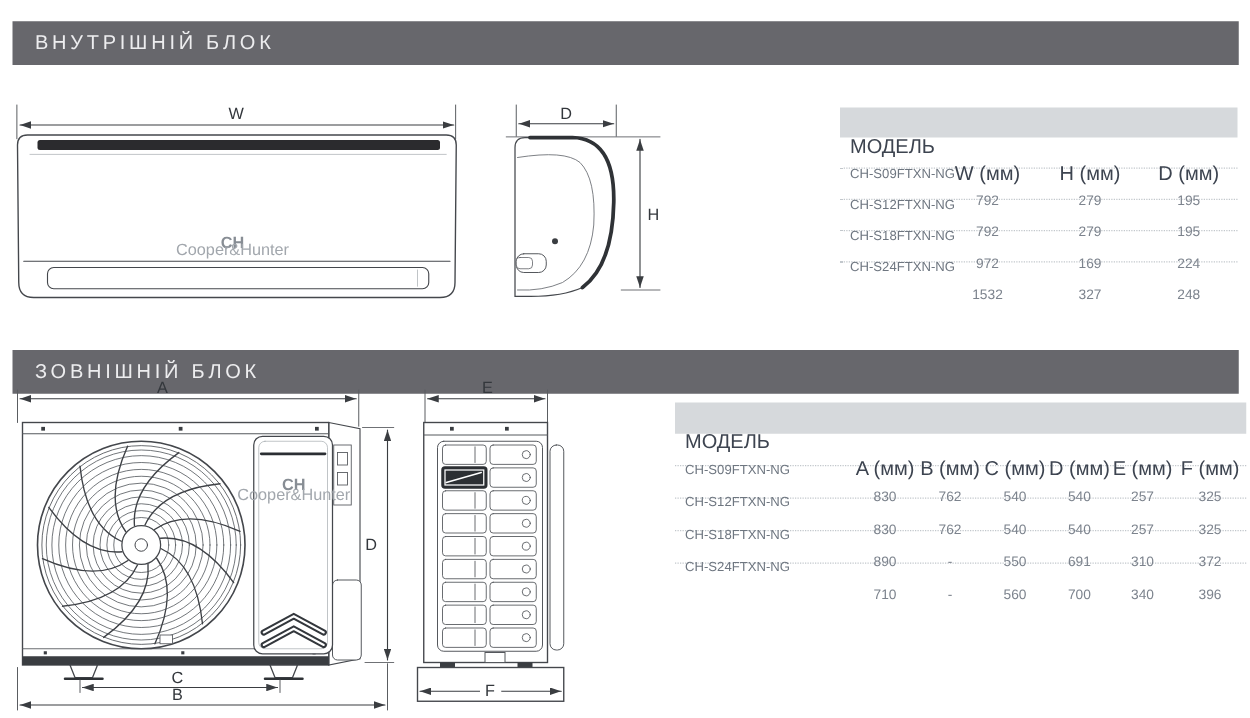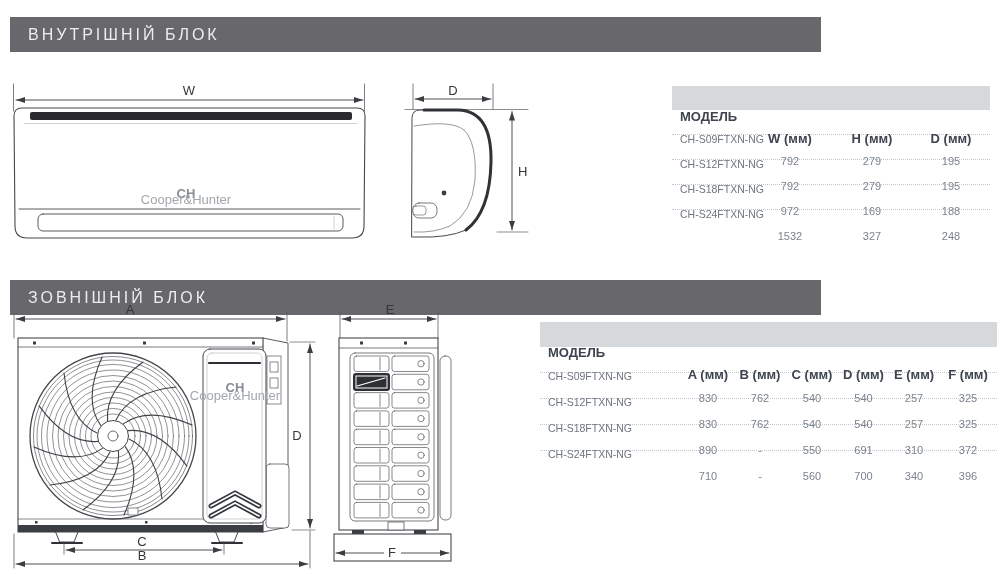--- a/index.html
+++ b/index.html
@@ -1,36 +1,36 @@
 <!DOCTYPE html>
 <html><head>
 <meta charset="utf-8">
 <style>
   html,body{margin:0;padding:0;}
   body{
     width:1000px;height:574px;background:#ffffff;position:relative;overflow:hidden;
     font-family:"Liberation Sans", sans-serif;
   }
   .banner{
-    position:absolute;left:10px;width:811px;height:35px;
+    position:absolute;left:10px;width:981px;height:35px;
     background:#67676c;color:#ededef;display:flex;align-items:center;
     padding-left:18px;box-sizing:border-box;
     font-size:16px;letter-spacing:3px;font-weight:400;
   }
   #banner-indoor{top:17px;}
   #banner-outdoor{top:280px;}
   svg.diagram{position:absolute;left:0;top:0;width:1000px;height:574px;}
   svg text{font-family:"Liberation Sans", sans-serif;font-size:13px;fill:#33373c;}
   svg text.logo-big{font-weight:bold;fill:#878d94;}
   svg text.logo-sub{fill:#a2a7ad;}
 
   .tbl{position:absolute;box-sizing:border-box;}
   #tbl-indoor{left:672px;top:86px;width:318px;}
   #tbl-outdoor{left:540px;top:322px;width:457px;}
-  .t-head{background:#d6d9dc;color:#3d4450;font-weight:bold;font-size:13px;}
+  .t-head{background:#d6d9dc;color:#3d4450;font-weight:normal;font-size:16px;}
   .t1-row{display:grid;grid-template-columns:76px 84px 80px 78px;align-items:center;}
   .t2-row{display:grid;grid-template-columns:142px 52px 52px 52px 51px 50px 58px;align-items:center;}
   #tbl-indoor .t-head{height:24px;}
   #tbl-indoor .t-body{height:24px;border-bottom:1px dotted #c2c7cc;}
   #tbl-outdoor .t-head{height:25px;}
   #tbl-outdoor .t-body{height:25px;border-bottom:1px dotted #c2c7cc;}
   .cell{white-space:nowrap;}
   .cell.model{padding-left:8px;text-align:left;}
   .cell.val{text-align:center;margin-top:45px;}
   .t-body{font-size:11px;color:#7c838d;}
@@ -271,21 +271,21 @@
   <div class="t1-row t-body">
     <div class="cell model">CH-S12FTXN-NG</div>
     <div class="cell val">792</div>
     <div class="cell val">279</div>
     <div class="cell val">195</div>
   </div>
   <div class="t1-row t-body">
     <div class="cell model">CH-S18FTXN-NG</div>
     <div class="cell val">972</div>
     <div class="cell val">169</div>
-    <div class="cell val">188</div>
+    <div class="cell val">224</div>
   </div>
   <div class="t1-row t-body">
     <div class="cell model">CH-S24FTXN-NG</div>
     <div class="cell val">1532</div>
     <div class="cell val">327</div>
     <div class="cell val">248</div>
   </div>
 </div>
 
 <div class="tbl" id="tbl-outdoor">

